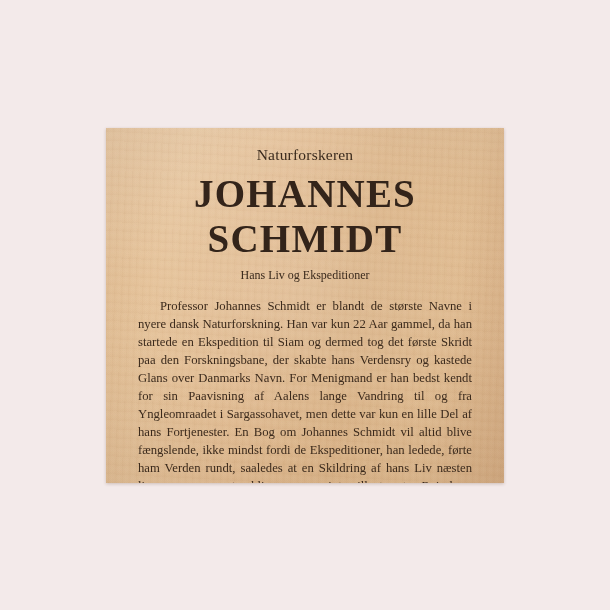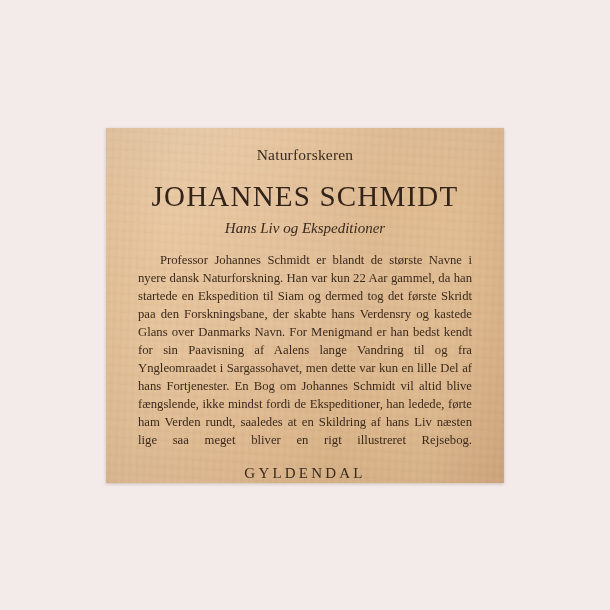--- a/index.html
+++ b/index.html
@@ -52,29 +52,28 @@
     text-align: center;
     color: #3c2a1c;
   }
   .kicker {
     font-size: 15.5px;
     letter-spacing: 0.2px;
     margin: 0 0 6px 0;
     color: #3a2a1d;
   }
   .main-title {
-    font-size: 29px;
+    font-size: 39px;
     letter-spacing: 1.2px;
-    margin: 16px 0 7px 0;
-    font-weight: normal;
+    margin: 7px 0 7px 0;
+    font-weight: bold;
     color: #33241a;
   }
   .subtitle {
-    font-size: 15px;
-    font-style: italic;
+    font-size: 12px;
     margin: 0 0 14px 0;
     color: #3a2a1d;
   }
   .blurb {
     font-size: 12.7px;
     line-height: 1.42;
     text-align: justify;
     text-align-last: justify;
     margin: 0 2px 8px 2px;
     color: #3b2a1c;

